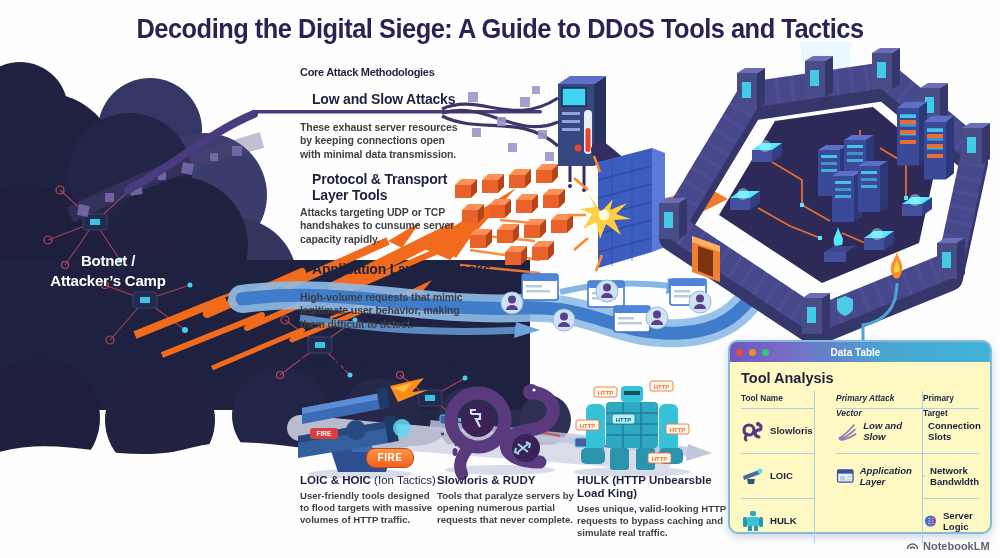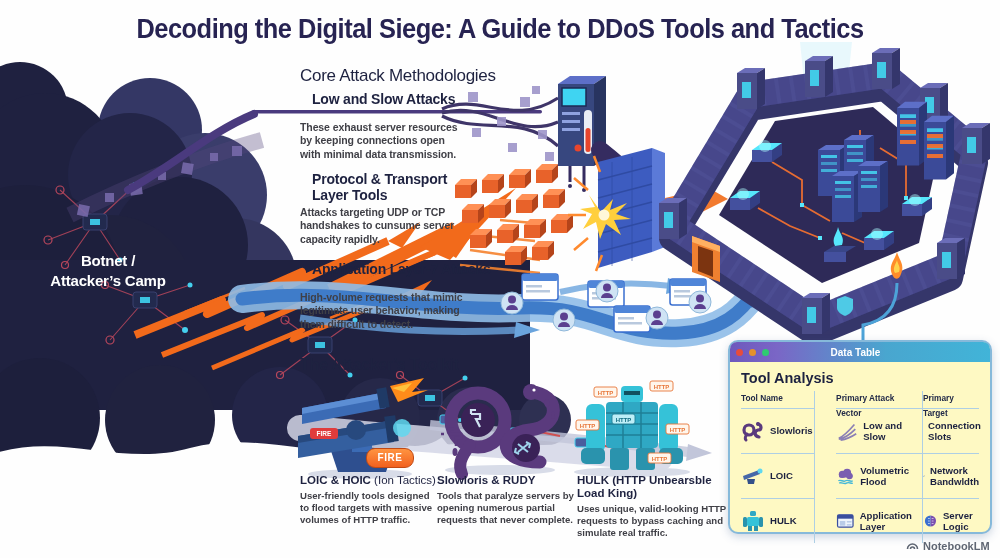--- a/index.html
+++ b/index.html
@@ -2,21 +2,21 @@
 <html><head>
 <meta charset="utf-8">
 <style>
   html,body{margin:0;padding:0;}
   body{width:1000px;height:558px;position:relative;background:#fefefe;
        font-family:"Liberation Sans",sans-serif;overflow:hidden;color:#1e2240;}
   .abs{position:absolute;}
   #art{position:absolute;left:0;top:0;width:1000px;height:558px;}
   .title{left:0;right:0;top:14px;text-align:center;font-size:27px;font-weight:800;
          color:#272352;letter-spacing:-.5px;transform:scaleX(.94);}
-  .h-core{left:300px;top:66px;font-size:17px;font-weight:400;letter-spacing:-.3px;}
+  .h-core{left:300px;top:66px;font-size:11px;font-weight:700;letter-spacing:-.3px;}
   .h-sub{font-size:14px;font-weight:800;letter-spacing:-.2px;line-height:1.12;padding-left:12px;}
   .body-txt{font-size:10.5px;font-weight:700;color:#3f3f46;line-height:1.28;letter-spacing:-.1px;}
   .ls-head{left:300px;top:92px;}
   .ls-body{left:300px;top:121px;width:168px;}
   .pr-head{left:300px;top:172px;width:150px;}
   .pr-body{left:300px;top:206px;width:178px;}
   .al-head{left:300px;top:262px;}
   .al-body{left:300px;top:291px;width:182px;}
   .tk-head{left:300px;top:356px;font-size:16px;font-weight:800;letter-spacing:-.3px;}
   .cap{top:474px;}
@@ -37,21 +37,21 @@
        border:2px solid #86b9da;border-radius:10px;box-shadow:0 3px 8px rgba(60,90,140,.25);}
   .dt-bar{height:20px;border-radius:7px 7px 0 0;display:flex;align-items:center;
        background:linear-gradient(90deg,#6e58bd,#7a66c6 18%,#49a6cf 60%,#41b4d8);}
   .dot{width:7px;height:7px;border-radius:50%;margin-left:6px;}
   .dot.r{background:#e74c3c;} .dot.y{background:#e6912b;} .dot.g{background:#2ecc71;}
   .dt-title{flex:1;text-align:center;color:#fff;font-size:10px;font-weight:800;margin-right:48px;}
   .dt-inner{padding:6px 11px 0 11px;}
   .dt-h{font-size:14.5px;font-weight:800;color:#1c2140;margin:2px 0 5px;}
   .dt-grid{display:flex;}
   .dt-col{display:flex;flex-direction:column;}
-  .col1{width:80px;} .col2{width:94px;border-left:1px solid #aecfe4;padding-left:21px;}
+  .col1{width:80px;} .col2{width:94px;border-left:1px solid #aecfe4;padding-left:21px;font-style:italic;}
   .col3{width:56px;border-left:1px solid #aecfe4;}
   .dt-colh{font-size:8.3px;font-weight:800;color:#222a48;height:17px;line-height:15px;}
   .dt-cell{height:44px;border-top:1px solid #aecfe4;display:flex;align-items:center;gap:5px;}
   .dt-lbl{font-size:9.6px;font-weight:800;color:#1c2140;line-height:1.15;}
   .wm{left:906px;top:540px;display:flex;align-items:center;gap:4px;
       color:#5f6673;font-size:11px;font-weight:700;}
 </style>
 </head>
 <body>
 
@@ -493,30 +493,20 @@
       <div class="dt-col col2">
         <div class="dt-colh">Primary Attack Vector</div>
         <div class="dt-cell">
           <svg width="24" height="24" viewBox="0 0 24 24">
             <path d="M3,20 C8,18 14,12 20,5 M3,21 C9,20 15,16 21,10 M5,22 C11,21 16,19 22,15" stroke="#8a7fb5" stroke-width="1.8" fill="none"></path>
           </svg>
           <span class="dt-lbl">Low and Slow</span>
         </div>
         <div class="dt-cell">
           <svg width="24" height="24" viewBox="0 0 24 24">
-            <circle cx="8" cy="10" r="4.5" fill="#7a5fb0"></circle>
-              <circle cx="14" cy="8" r="5" fill="#7a5fb0"></circle>
-            <circle cx="17" cy="12" r="4" fill="#7a5fb0"></circle>
-              <rect x="4" y="10" width="17" height="4" rx="2" fill="#7a5fb0"></rect>
-            <path d="M3,18 C6,16 9,20 12,18 C15,16 18,20 21,18 M4,21 C7,19 10,23 13,21 C16,19 19,22 21,21" stroke="#45b8d8" stroke-width="1.8" fill="none"></path>
-          </svg>
-          <span class="dt-lbl">Volumetric Flood</span>
-        </div>
-        <div class="dt-cell">
-          <svg width="24" height="24" viewBox="0 0 24 24">
             <rect x="2" y="4" width="20" height="16" rx="2" fill="#eef4fb" stroke="#3a4f9e" stroke-width="1.6"></rect>
             <rect x="2" y="4" width="20" height="5" fill="#3a4f9e"></rect>
             <rect x="5" y="12" width="7" height="6" fill="#b9cce8"></rect>
             <rect x="14" y="12" width="6" height="2" fill="#b9cce8"></rect>
             <rect x="14" y="16" width="6" height="2" fill="#b9cce8"></rect>
           </svg>
           <span class="dt-lbl">Application Layer</span>
         </div>
       </div>
       <div class="dt-col col3">

